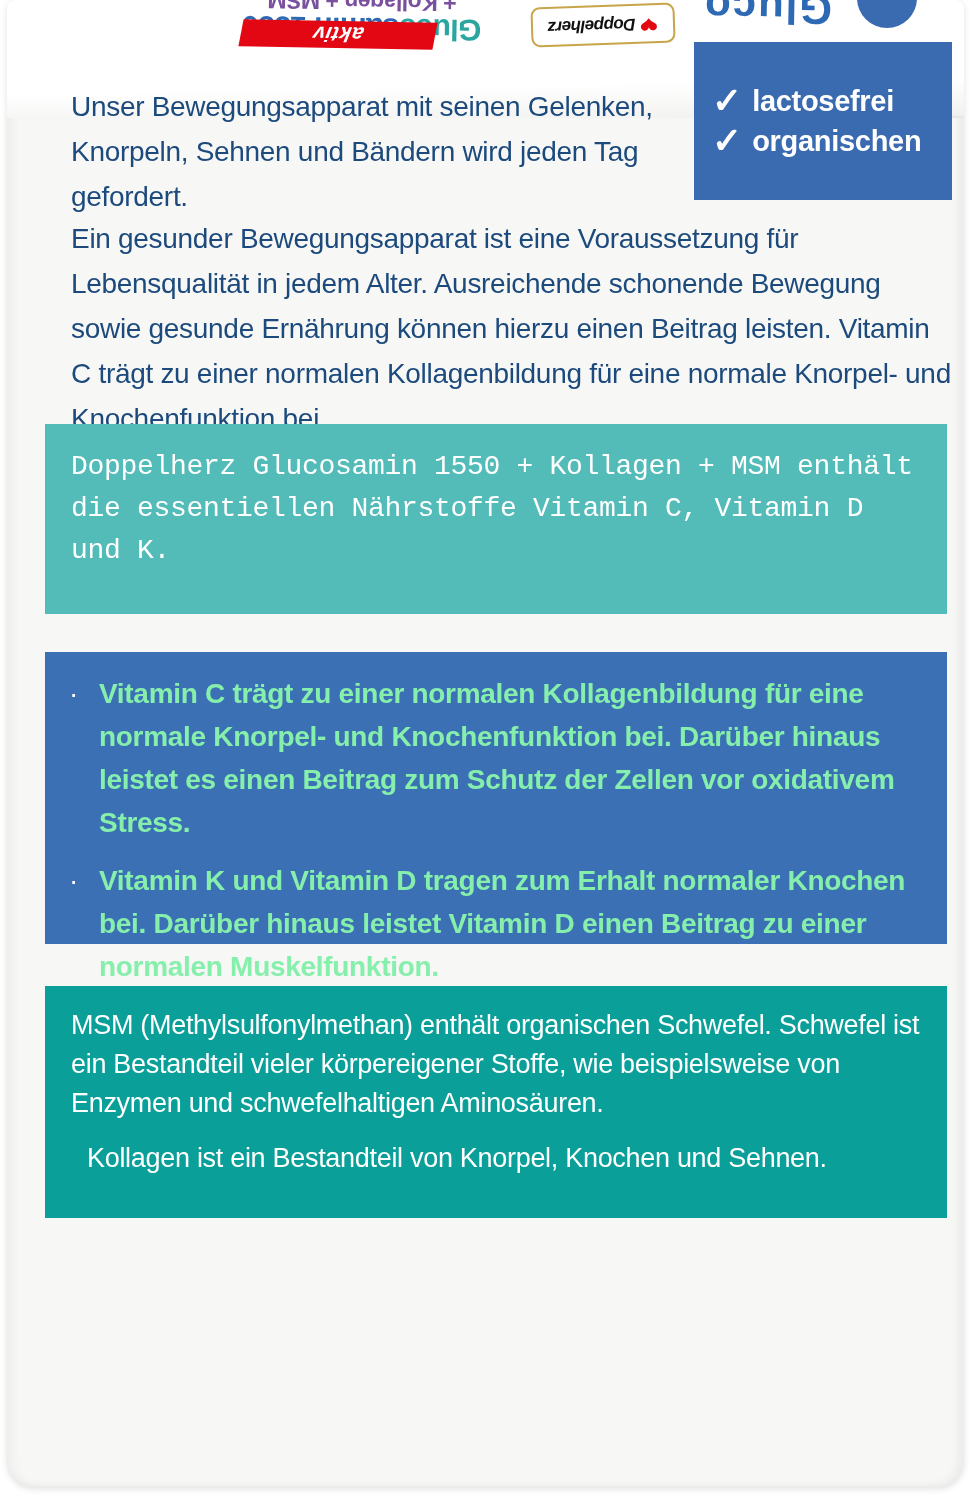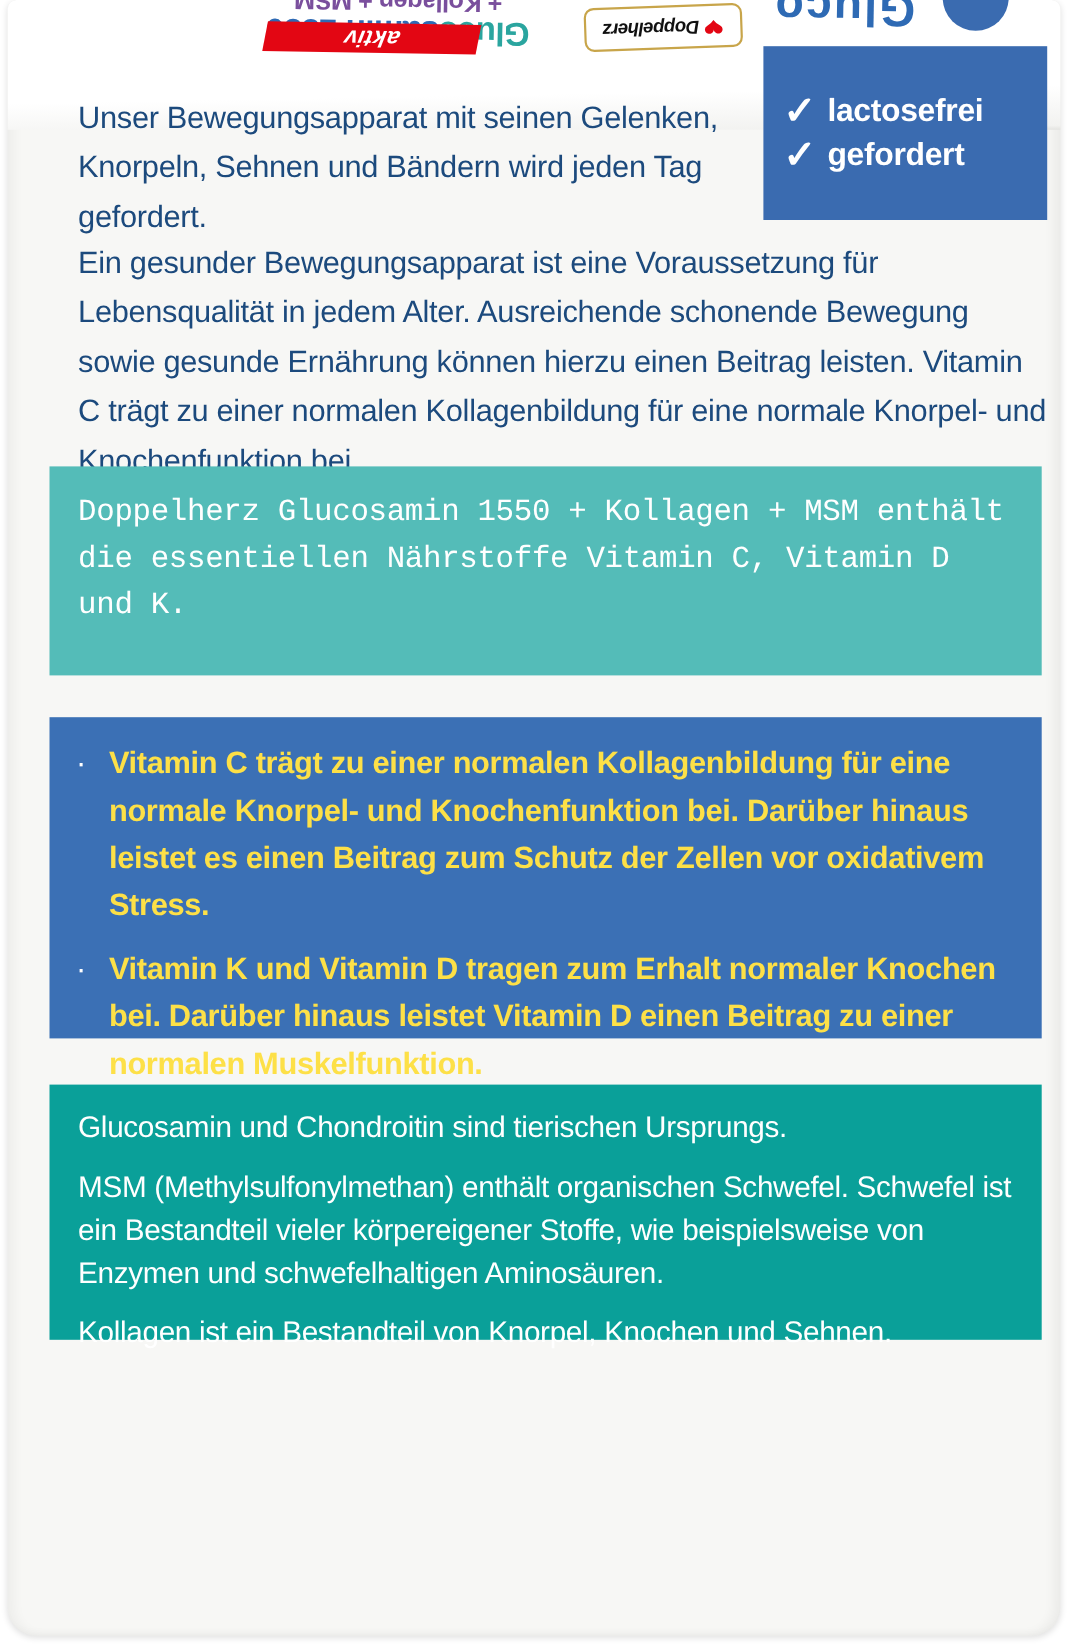--- a/index.html
+++ b/index.html
@@ -40,24 +40,24 @@
   .free-row{display:flex;align-items:center;gap:10px;color:#fff;}
   .free-check{font-size:36px;font-weight:bold;line-height:1;}
   .free-label{font-size:29px;font-weight:bold;letter-spacing:-0.3px;}
   .color-box{position:absolute;left:38px;width:902px;box-sizing:border-box;color:#ffffff;}
   .teal1{top:424px;height:190px;background:var(--teal1);padding:22px 26px;}
   .teal1 p{margin:0 0 13px 0;font-size:28px;line-height:42px;letter-spacing:-0.3px;font-family:Liberation Mono, monospace;}
   .teal1 p:last-child{margin:0;}
   .blueb{top:652px;height:292px;background:var(--blue);padding:20px 26px 0 24px;}
   .bullet-row{display:flex;margin-bottom:15px;}
   .bullet-dot{width:30px;color:#fff;font-size:28px;line-height:43px;flex:none;}
-  .bullet-text{color:#fde047;font-weight:bold;font-size:28px;line-height:43px;letter-spacing:-0.3px;}
+  .bullet-text{color:#86efac;font-weight:bold;font-size:28px;line-height:43px;letter-spacing:-0.3px;}
   .teal2{top:986px;height:232px;background:var(--teal2);padding:20px 26px;}
   .teal2 p{margin:0 0 15px 0;font-size:27px;line-height:39px;letter-spacing:-0.3px;}
-  .teal2 p:last-child{margin:0;}
+  .teal2 p:last-child{margin:16px;}
 </style>
 </head>
 <body>
 
 <div class="stage">
   <div class="package">
 
     <div class="lid">
       <div class="name-block">
         <div class="name-l1"><span class="name-teal">Gluco</span><span class="name-blue">samin 1550</span></div>
@@ -74,21 +74,21 @@
       <div class="partial-disc"></div>
     </div>
 
     <div class="free-badge">
       <div class="free-row">
         <span class="free-check">✓</span>
         <span class="free-label">lactosefrei</span>
       </div>
       <div class="free-row">
         <span class="free-check">✓</span>
-        <span class="free-label">gefordert</span>
+        <span class="free-label">organischen</span>
       </div>
     </div>
 
     <div class="navy-par p2">Ein gesunder Bewegungsapparat ist eine Voraussetzung für Lebensqualität in jedem Alter. Ausreichende schonende Bewegung sowie gesunde Ernährung können hierzu einen Beitrag leisten. Vitamin C trägt zu einer normalen Kollagenbildung für eine normale Knorpel- und Knochenfunktion bei.</div>
     <div class="navy-par p1">Unser Bewegungsapparat mit seinen Gelenken, Knorpeln, Sehnen und Bändern wird jeden Tag gefordert.</div>
 
     <div class="color-box teal1">
       <p>Doppelherz Glucosamin 1550 + Kollagen + MSM enthält die essentiellen Nährstoffe Vitamin C, Vitamin D und K.</p>
     </div>
 
@@ -97,19 +97,18 @@
         <span class="bullet-dot">·</span>
         <span class="bullet-text">Vitamin C trägt zu einer normalen Kollagenbildung für eine normale Knorpel- und Knochenfunktion bei. Darüber hinaus leistet es einen Beitrag zum Schutz der Zellen vor oxidativem Stress.</span>
       </div>
       <div class="bullet-row">
         <span class="bullet-dot">·</span>
         <span class="bullet-text">Vitamin K und Vitamin D tragen zum Erhalt normaler Knochen bei. Darüber hinaus leistet Vitamin D einen Beitrag zu einer normalen Muskelfunktion.</span>
       </div>
     </div>
 
     <div class="color-box teal2">
-      <p>Glucosamin und Chondroitin sind tierischen Ursprungs.</p>
       <p>MSM (Methylsulfonylmethan) enthält organischen Schwefel. Schwefel ist ein Bestandteil vieler körpereigener Stoffe, wie beispielsweise von Enzymen und schwefelhaltigen Aminosäuren.</p>
       <p>Kollagen ist ein Bestandteil von Knorpel, Knochen und Sehnen.</p>
     </div>
 
   </div>
 </div>
 
 </body></html>

